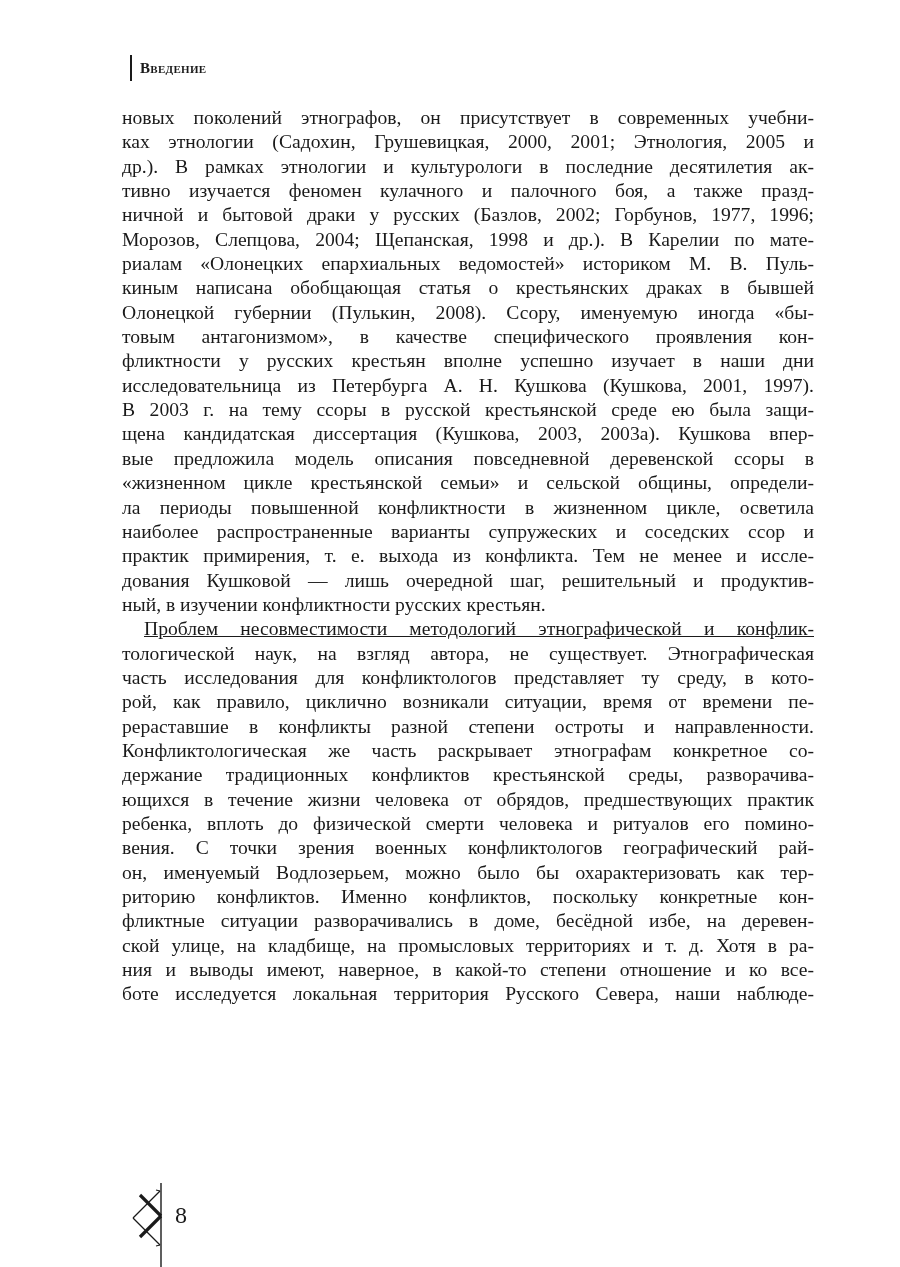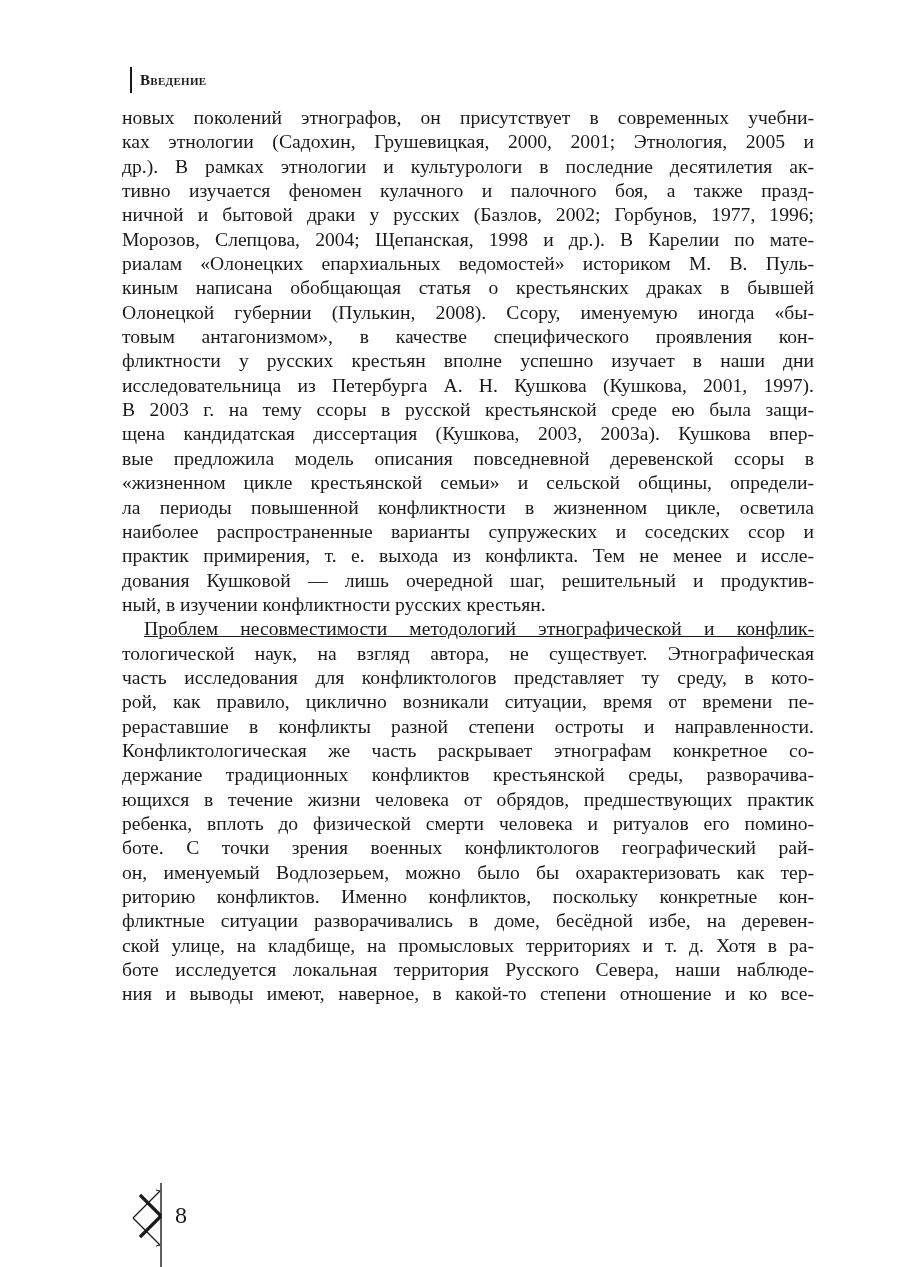--- a/index.html
+++ b/index.html
@@ -11,21 +11,21 @@
       width: 900px;
       height: 1267px;
       position: relative;
       overflow: hidden;
       font-family: "Liberation Serif", "DejaVu Serif", serif;
       color: #1a1a1a;
     }
     .running-head {
       position: absolute;
       left: 130px;
-      top: 69px;
+      top: 57px;
       height: 22px;
       display: flex;
       align-items: center;
     }
     .running-head .bar {
       width: 2px;
       height: 26px;
       background: #1a1a1a;
       margin-right: 8px;
     }
@@ -112,27 +112,27 @@
   <div>
     <span class="line indent">Проблем несовместимости методологий этнографической и конфлик-</span>
     <span class="line">тологической наук, на взгляд автора, не существует. Этнографическая</span>
     <span class="line">часть исследования для конфликтологов представляет ту среду, в кото-</span>
     <span class="line">рой, как правило, циклично возникали ситуации, время от времени пе-</span>
     <span class="line">рераставшие в конфликты разной степени остроты и направленности.</span>
     <span class="line">Конфликтологическая же часть раскрывает этнографам конкретное со-</span>
     <span class="line">держание традиционных конфликтов крестьянской среды, разворачива-</span>
     <span class="line">ющихся в течение жизни человека от обрядов, предшествующих практик</span>
     <span class="line">ребенка, вплоть до физической смерти человека и ритуалов его помино-</span>
-    <span class="line">боте. С точки зрения военных конфликтологов географический рай-</span>
+    <span class="line">вения. С точки зрения военных конфликтологов географический рай-</span>
     <span class="line">он, именуемый Водлозерьем, можно было бы охарактеризовать как тер-</span>
     <span class="line">риторию конфликтов. Именно конфликтов, поскольку конкретные кон-</span>
     <span class="line">фликтные ситуации разворачивались в доме, бесёдной избе, на деревен-</span>
     <span class="line">ской улице, на кладбище, на промысловых территориях и т. д. Хотя в ра-</span>
+    <span class="line">ния и выводы имеют, наверное, в какой-то степени отношение и ко все-</span>
     <span class="line">боте исследуется локальная территория Русского Севера, наши наблюде-</span>
-    <span class="line">ния и выводы имеют, наверное, в какой-то степени отношение и ко все-</span>
   </div>
 </div>
 
 <div class="footer">
   <svg width="40" height="84" viewBox="0 0 40 84">
 
     <line x1="31" y1="0" x2="31" y2="84" stroke="#1a1a1a" stroke-width="1.4"></line>
 
     <line x1="10" y1="12" x2="31" y2="33" stroke="#1a1a1a" stroke-width="3.2"></line>
 

